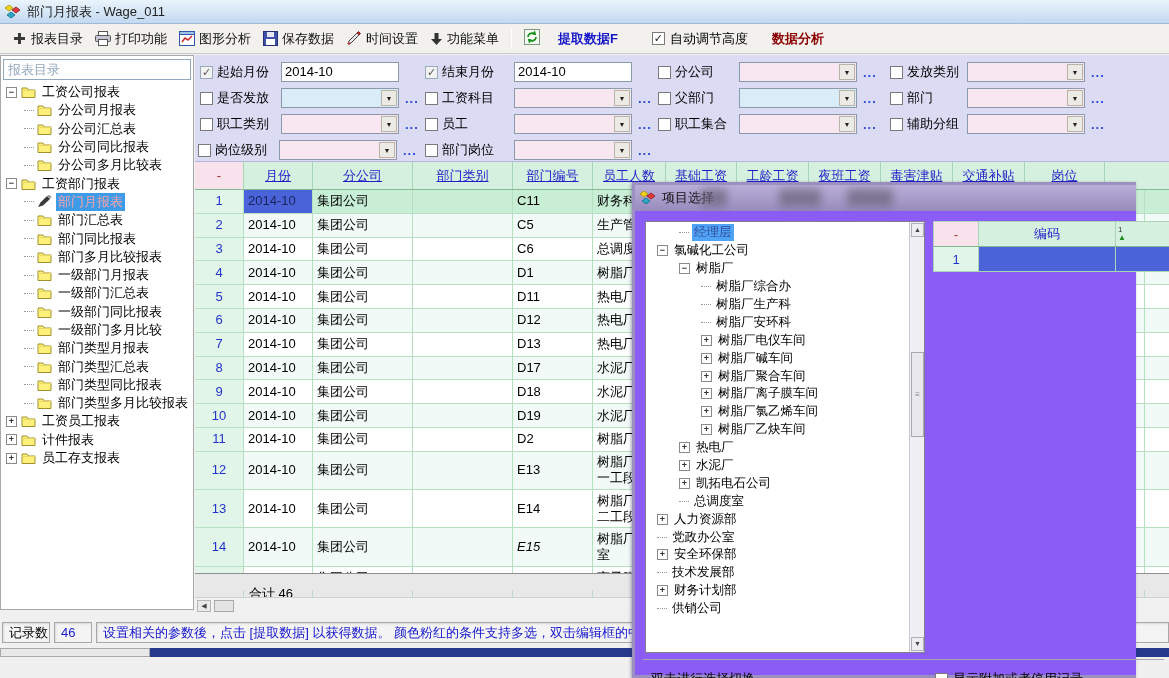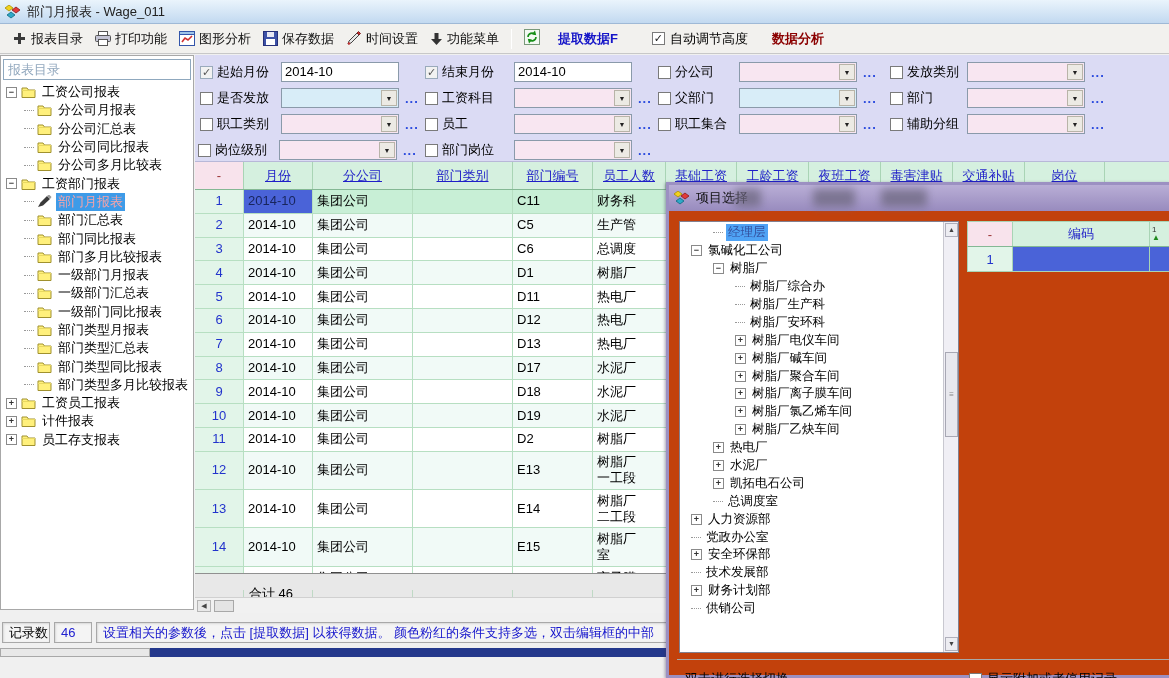--- a/index.html
+++ b/index.html
@@ -89,22 +89,22 @@
   .st-hint{flex:1;color:#1515CC;}
   .progress-strip{position:absolute;left:0;top:648px;width:1169px;height:9px;background:#24388C;}
   .progress-strip .pleft{position:absolute;left:0;top:0;width:150px;height:9px;background:#E8E8E8;
     border:1px solid #A8A8A8;}
   .taskbar{position:absolute;left:0;top:657px;width:1169px;height:21px;background:#D5E8F8;
     border-top:1px solid #fff;display:flex;align-items:center;gap:30px;padding-left:2px;}
   .tk1{color:#1313E0;margin-left:-4px;white-space:nowrap;}
   .tk2{color:#D813D8;white-space:nowrap;}
 
   
-  .dialog{position:absolute;left:632px;top:182px;width:504px;height:496px;background:#c2410c;
-    border:3px solid #9C90C2;border-right:none;box-shadow:-1px 1px 3px rgba(60,50,90,.45);margin-left:34px;}
+  .dialog{position:absolute;left:632px;top:182px;width:504px;height:496px;background:#8b5cf6;
+    border:3px solid #9C90C2;border-right:none;box-shadow:-1px 1px 3px rgba(60,50,90,.45);}
   .dlg-title{position:absolute;left:0;top:0;right:0;height:26px;
     background:linear-gradient(#B9AED6,#988BBE);display:flex;align-items:center;gap:6px;
     padding-left:5px;color:#111;font-size:13px;}
   .smudge{position:absolute;top:4px;height:18px;background:#6E6880;opacity:.75;filter:blur(4px);
     border-radius:3px;}
   .dlg-tree{position:absolute;left:10px;top:36px;width:280px;height:432px;background:#fff;
     border:1px solid #828090;overflow:hidden;}
   .dt-inner{position:absolute;left:1px;top:2px;right:16px;bottom:0;overflow:hidden;}
   .d-item{display:flex;align-items:center;height:17.9px;white-space:nowrap;font-size:12.5px;}
   .d-item .lbl{padding:0 2px;}
@@ -359,20 +359,30 @@
           <span class="lbl">一级部门同比报表</span>
         </div>
         <div class="s-item" style="padding-left: 21px;">
           <span class="stub"></span>
           <span style="display: inline-flex; flex: 0 0 auto;">
             <svg width="15" height="12" viewBox="0 0 15 12">
               <path d="M1 2 h5 l1.5 2 H14 v7.5 H1 Z" fill="#FFF07C" stroke="#A0912E"></path>
               <path d="M1 4.5 H14" stroke="#E8D860"></path>
             </svg>
           </span>
+          <span class="lbl">一级部门多月比较</span>
+        </div>
+        <div class="s-item" style="padding-left: 21px;">
+          <span class="stub"></span>
+          <span style="display: inline-flex; flex: 0 0 auto;">
+            <svg width="15" height="12" viewBox="0 0 15 12">
+              <path d="M1 2 h5 l1.5 2 H14 v7.5 H1 Z" fill="#FFF07C" stroke="#A0912E"></path>
+              <path d="M1 4.5 H14" stroke="#E8D860"></path>
+            </svg>
+          </span>
           <span class="lbl">部门类型月报表</span>
         </div>
         <div class="s-item" style="padding-left: 21px;">
           <span class="stub"></span>
           <span style="display: inline-flex; flex: 0 0 auto;">
             <svg width="15" height="12" viewBox="0 0 15 12">
               <path d="M1 2 h5 l1.5 2 H14 v7.5 H1 Z" fill="#FFF07C" stroke="#A0912E"></path>
               <path d="M1 4.5 H14" stroke="#E8D860"></path>
             </svg>
           </span>
@@ -759,21 +769,21 @@
           <div class="td" style="width: 72px;"></div>
           <div class="td" style="width: 72px;"></div>
           <div class="td" style="width: 72px;"></div>
           <div class="td" style="width: 80px;"></div>
         </div>
         <div class="t-row" style="height: 38.3px; background: rgb(241, 250, 247);">
           <div class="td num" style="width: 49px;">14</div>
           <div class="td" style="width: 69px;">2014-10</div>
           <div class="td" style="width: 100px;">集团公司</div>
           <div class="td" style="width: 100px;"></div>
-          <div class="td" style="width: 80px;">E15</div>
+          <div class="td" style="width: 80px; font-style: italic;">E15</div>
           <div class="td" style="width: 120px;">树脂厂
 室</div>
           <div class="td" style="width: 73px;"></div>
           <div class="td" style="width: 71px;"></div>
           <div class="td" style="width: 72px;"></div>
           <div class="td" style="width: 72px;"></div>
           <div class="td" style="width: 72px;"></div>
           <div class="td" style="width: 72px;"></div>
           <div class="td" style="width: 80px;"></div>
         </div>

